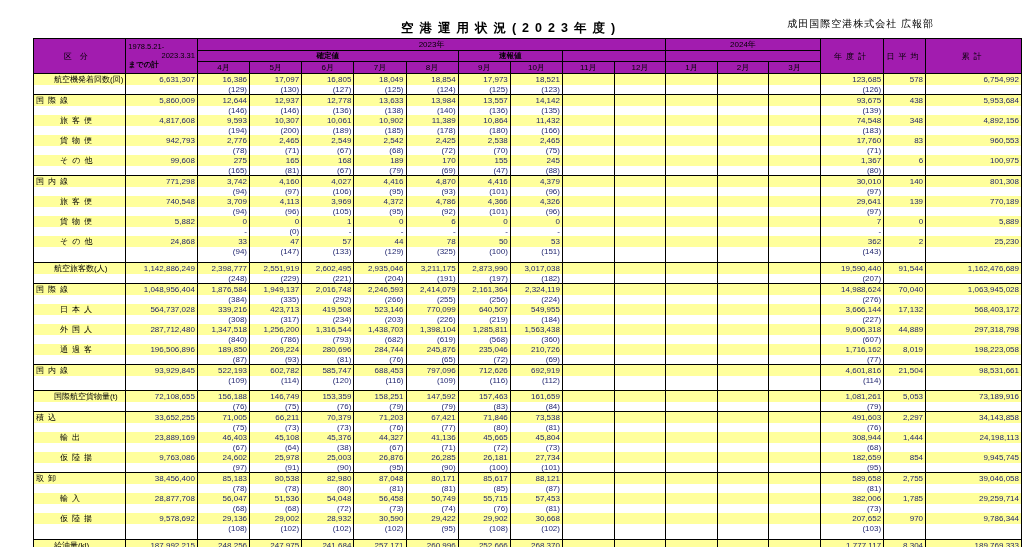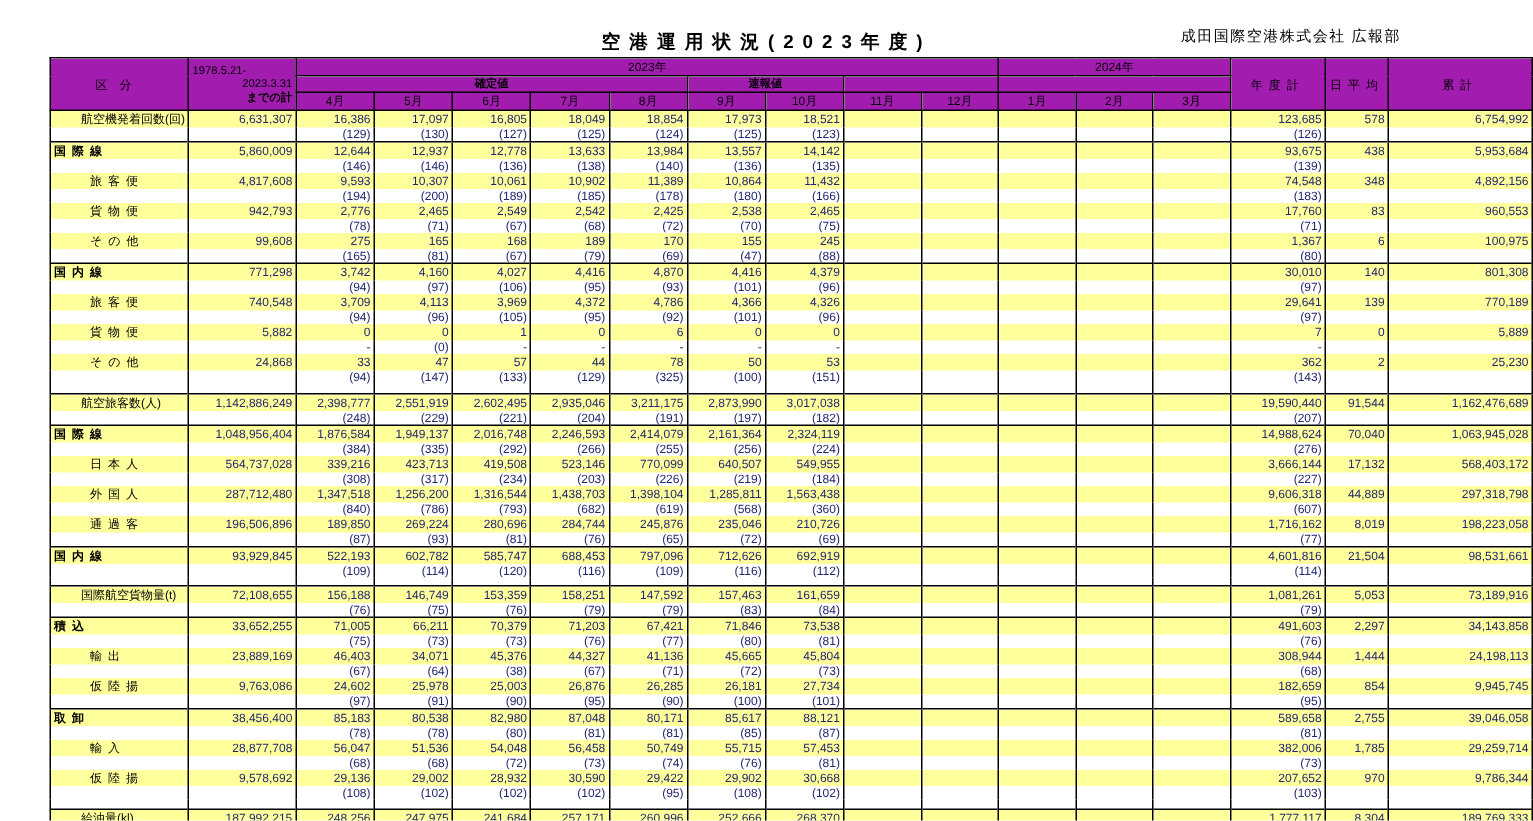--- a/index.html
+++ b/index.html
@@ -11,31 +11,31 @@
     border:1.5px solid #000;}
   th,td{ padding:0 2px;overflow:hidden;white-space:nowrap;box-sizing:border-box;}
   thead th{ border:1px solid #000;font-size:8px;font-weight:normal;text-align:center;color:#000;background:#a21caf;}
   thead tr.r1 th{height:11px;}
   thead tr.r2 th{height:10px;font-weight:bold;font-size:7.5px;margin-top:26px;}
   thead tr.r3 th{height:12px;}
   th.cat{letter-spacing:8px;}
   th.cum{font-size:7.5px;text-align:left;font-weight:normal;}
   th.cum .l1{text-align:left;}
   th.cum .l2{text-align:right;}
-  th.cum .l3{text-align:right;font-weight:bold;}
+  th.cum .l3{text-align:left;font-weight:bold;}
   th.tot{letter-spacing:4px;}
   tbody td{ border-left:1px solid #000;border-right:1px solid #000;font-size:8px;color:#000;}
   tr.val td{ background:#ffff9c;height:11px;}
   tr.pct td{ background:#fff;height:9px;}
   tr.val.tb td{ border-top:1px solid #000;}
   tr.sp td{ background:#fff;height:6px;}
   td.num{ text-align:right;color:#22276e;}
   td.lbl{ text-align:left;color:#000;}
   .lvl0{ padding-left:20px;}
-  .lvl1{ letter-spacing:4px;font-weight:bold;}
+  .lvl1{ letter-spacing:4px;}
   .lvl2{ padding-left:26px;letter-spacing:4px;}
 </style>
 </head>
 <body>
 
 <div class="title">空港運用状況(2023年度)</div>
 <div class="credit">成田国際空港株式会社 広報部</div>
 
 <table>
   <colgroup>
@@ -774,21 +774,21 @@
         <td class="num"></td>
         <td class="num"></td>
         <td class="num">(76)</td>
         <td class="num"></td>
         <td class="num"></td>
       </tr>
       <tr class="val">
         <td class="lbl lvl2">輸出</td>
         <td class="num">23,889,169</td>
         <td class="num">46,403</td>
-        <td class="num">34,071</td>
+        <td class="num">45,108</td>
         <td class="num">45,376</td>
         <td class="num">44,327</td>
         <td class="num">41,136</td>
         <td class="num">45,665</td>
         <td class="num">45,804</td>
         <td class="num"></td>
         <td class="num"></td>
         <td class="num"></td>
         <td class="num"></td>
         <td class="num"></td>

